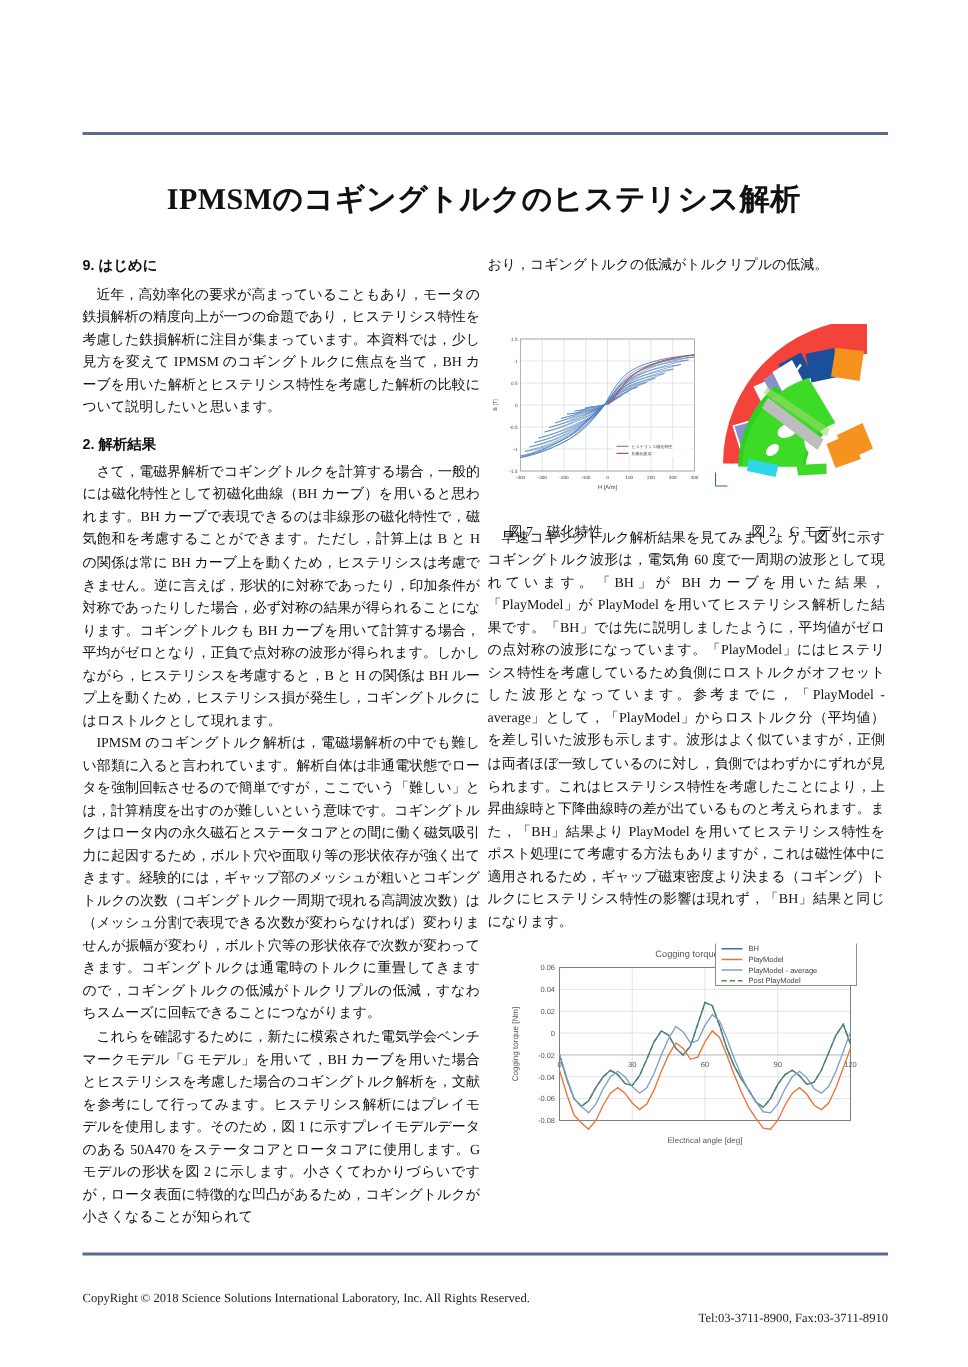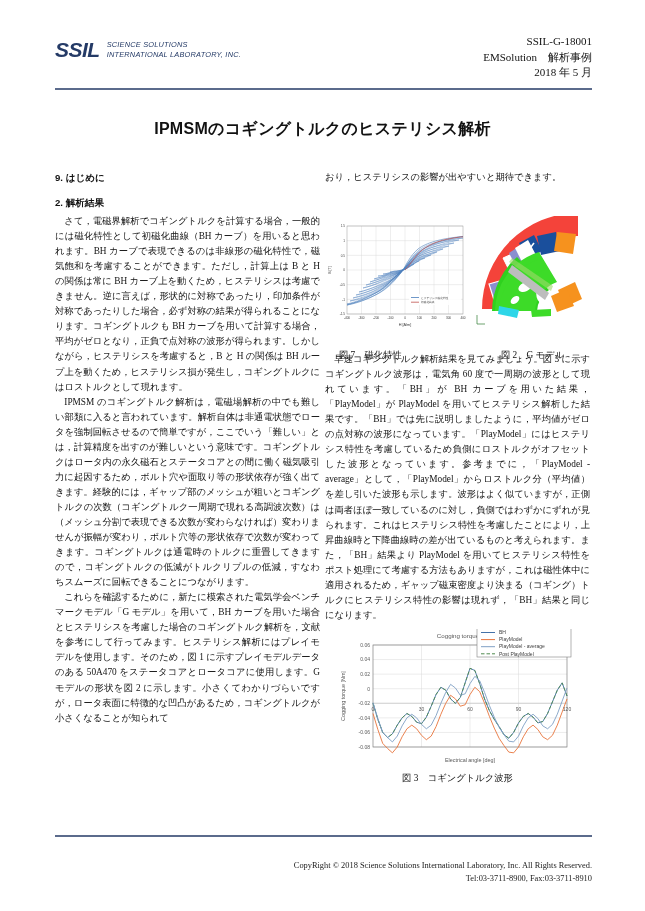--- a/index.html
+++ b/index.html
@@ -35,22 +35,22 @@
     font-size:11px;line-height:1.42;
   }
   .header-right .doc-id{font-family:"Liberation Serif",serif;}
   .header-rule{
     position:absolute;left:55px;right:53px;top:88px;height:2px;background:#5b6b8c;
   }
 
   
   .doc-title{
     position:absolute;left:0;right:0;top:119px;
-    text-align:center;font-size:16px;font-weight:bold;
-    font-family:Liberation Sans, sans-serif;
+    text-align:center;font-size:20px;font-weight:bold;
+    font-family:Liberation Serif, serif;
     letter-spacing:.3px;
   }
 
   
   .col{
     position:absolute;top:170px;width:265px;
     font-size:9.3px;line-height:1.62;text-align:justify;
   }
   .col-left{left:55px;}
   .col-right{left:325px;}
@@ -80,57 +80,44 @@
   .cap3{text-align:center;font-size:9.3px;margin-top:2px;}
 
   
   .footer-rule{
     position:absolute;left:55px;right:53px;bottom:74px;height:2px;background:#5b6b8c;
   }
   .footer{
     position:absolute;left:55px;right:53px;bottom:26px;
     text-align:right;font-size:8.4px;line-height:1.55;color:#1a1a1a;
   }
-  .footer .line1{text-align:right;}
+  .footer .line1{text-align:left;}
   svg{display:block;}
   .sv-txt{font-family:"Liberation Sans","DejaVu Sans",sans-serif;}
 </style>
 </head>
 <body>
 
 <div class="page">
 
-  <div class="header">
-    <div class="logo-block">
-      <div class="logo-mark">SSIL</div>
-      <div class="logo-words">
-        <div>SCIENCE SOLUTIONS</div>
-        <div>INTERNATIONAL LABORATORY, INC.</div>
-      </div>
-    </div>
-    <div class="header-right">
-      <div class="doc-id">SSIL-G-18001</div>
-      <div>EMSolution　解析事例</div>
-      <div>2018 年 5 月</div>
-    </div>
-  </div>
   <div class="header-rule"></div>
 
   <div class="doc-title">IPMSMのコギングトルクのヒステリシス解析</div>
 
   <div class="col col-left">
     <div class="sec-head">9. はじめに</div>
+    <p class="body">近年，高効率化の要求が高まっていることもあり，モータの鉄損解析の精度向上が一つの命題であり，ヒステリシス特性を考慮した鉄損解析に注目が集まっています。本資料では，少し見方を変えて IPMSM のコギングトルクに焦点を当て，BH カーブを用いた解析とヒステリシス特性を考慮した解析の比較について説明したいと思います。</p>
     <div class="sec-head spaced">2. 解析結果</div>
     <p class="body cont">さて，電磁界解析でコギングトルクを計算する場合，一般的には磁化特性として初磁化曲線（BH カーブ）を用いると思われます。BH カーブで表現できるのは非線形の磁化特性で，磁気飽和を考慮することができます。ただし，計算上は B と H の関係は常に BH カーブ上を動くため，ヒステリシスは考慮できません。逆に言えば，形状的に対称であったり，印加条件が対称であったりした場合，必ず対称の結果が得られることになります。コギングトルクも BH カーブを用いて計算する場合，平均がゼロとなり，正負で点対称の波形が得られます。しかしながら，ヒステリシスを考慮すると，B と H の関係は BH ループ上を動くため，ヒステリシス損が発生し，コギングトルクにはロストルクとして現れます。</p>
     <p class="body">IPMSM のコギングトルク解析は，電磁場解析の中でも難しい部類に入ると言われています。解析自体は非通電状態でロータを強制回転させるので簡単ですが，ここでいう「難しい」とは，計算精度を出すのが難しいという意味です。コギングトルクはロータ内の永久磁石とステータコアとの間に働く磁気吸引力に起因するため，ボルト穴や面取り等の形状依存が強く出てきます。経験的には，ギャップ部のメッシュが粗いとコギングトルクの次数（コギングトルク一周期で現れる高調波次数）は（メッシュ分割で表現できる次数が変わらなければ）変わりませんが振幅が変わり，ボルト穴等の形状依存で次数が変わってきます。コギングトルクは通電時のトルクに重畳してきますので，コギングトルクの低減がトルクリプルの低減，すなわちスムーズに回転できることにつながります。</p>
     <p class="body cont">これらを確認するために，新たに模索された電気学会ベンチマークモデル「G モデル」を用いて，BH カーブを用いた場合とヒステリシスを考慮した場合のコギングトルク解析を，文献を参考にして行ってみます。ヒステリシス解析にはプレイモデルを使用します。そのため，図 1 に示すプレイモデルデータのある 50A470 をステータコアとロータコアに使用します。G モデルの形状を図 2 に示します。小さくてわかりづらいですが，ロータ表面に特徴的な凹凸があるため，コギングトルクが小さくなることが知られて</p>
   </div>
 
   <div class="col col-right">
-    <p class="body" style="text-indent:0">おり，ヒステリシスの影響が出やすいと期待できます。</p>
+    <p class="body" style="text-indent:0">おり，コギングトルクの低減がトルクリプルの低減。</p>
 
     <div class="figrow">
 
       <svg class="fig1" viewBox="0 0 146 118">
         <rect x="0" y="0" width="146" height="118" fill="#ffffff"></rect>
 
         <g stroke="#d4d4d4" stroke-width="0.4">
           <line x1="24" y1="10" x2="140" y2="10"></line>
           <line x1="24" y1="24.67" x2="140" y2="24.67"></line>
           <line x1="24" y1="39.33" x2="140" y2="39.33"></line>
@@ -321,21 +308,20 @@
           <line x1="154" y1="3.5" x2="168" y2="3.5" stroke="#4472a8" stroke-width="1"></line>
           <text class="sv-txt" x="172" y="5.2" font-size="5" fill="#404040">BH</text>
           <line x1="154" y1="10.6" x2="168" y2="10.6" stroke="#e8743b" stroke-width="1"></line>
           <text class="sv-txt" x="172" y="12.3" font-size="5" fill="#404040">PlayModel</text>
           <line x1="154" y1="17.7" x2="168" y2="17.7" stroke="#7f9fc4" stroke-width="1"></line>
           <text class="sv-txt" x="172" y="19.4" font-size="5" fill="#404040">PlayModel - average</text>
           <line x1="154" y1="24.8" x2="168" y2="24.8" stroke="#4f8a4f" stroke-width="1" stroke-dasharray="3.5,2"></line>
           <text class="sv-txt" x="172" y="26.5" font-size="5" fill="#404040">Post PlayModel</text>
         </g>
       </svg>
-      <div class="cap3">図 3　コギングトルク波形</div>
     </div>
   </div>
 
   <div class="footer-rule"></div>
   <div class="footer">
     <div class="line1">CopyRight © 2018 Science Solutions International Laboratory, Inc. All Rights Reserved.</div>
     <div>Tel:03-3711-8900, Fax:03-3711-8910</div>
   </div>
 
 </div>

